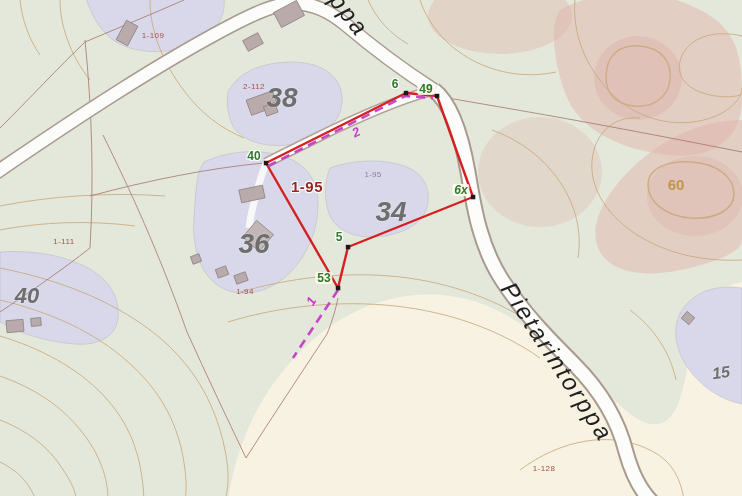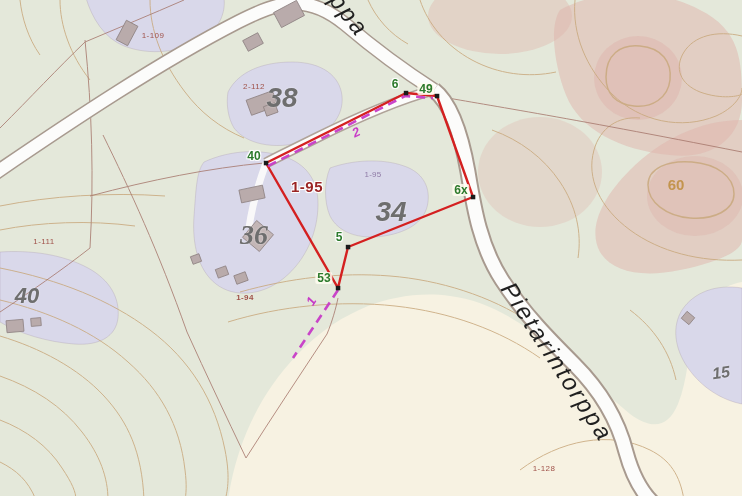--- a/index.html
+++ b/index.html
@@ -163,39 +163,39 @@
       <rect x="403.8" y="90.8" width="4.5" height="4.5"></rect>
       <rect x="434.8" y="93.8" width="4.5" height="4.5"></rect>
       <rect x="470.8" y="194.8" width="4.5" height="4.5"></rect>
       <rect x="345.8" y="244.8" width="4.5" height="4.5"></rect>
       <rect x="335.8" y="285.8" width="4.5" height="4.5"></rect>
     </g>
   </svg>
 
   <div class="lbl addr" style="left:153px;top:7px;margin-top:29px;">1-109</div>
   <div class="lbl addr" style="left:254px;top:87px;">2-112</div>
-  <div class="lbl addr" style="left:44px;top:242px;text-align:right;">1-111</div>
-  <div class="lbl addr" style="left:245px;top:298px;font-weight:bold;">1-94</div>
+  <div class="lbl addr" style="left:64px;top:242px;text-align:right;">1-111</div>
+  <div class="lbl addr" style="left:245px;top:292px;">1-94</div>
   <div class="lbl addr" style="left:544px;top:469px;">1-128</div>
   <div class="lbl psm" style="left:373px;top:175px;">1-95</div>
 
   <div class="lbl house" style="left:282px;top:98px;">38</div>
   <div class="lbl house" style="left:391px;top:212px;">34</div>
-  <div class="lbl house" style="left:254px;top:235px;font-family:Liberation Serif, serif;">36</div>
+  <div class="lbl house" style="left:254px;top:244px;">36</div>
   <div class="lbl house" style="left:27px;top:296px;font-size:22px;">40</div>
   <div class="lbl house" style="left:721px;top:373px;font-size:16px;transform:translate(-50%,-50%) rotate(-8deg);">15</div>
 
   <div class="lbl contour-lbl" style="left:676px;top:184px;">60</div>
 
   <div class="lbl pred halo" style="left:307px;top:186px;">1-95</div>
 
   <div class="lbl vertex halo" style="left:254px;top:156px;">40</div>
   <div class="lbl vertex halo" style="left:395px;top:84px;">6</div>
   <div class="lbl vertex boxed" style="left:426px;top:89px;">49</div>
-  <div class="lbl vertex boxed" style="left:461px;top:190px;">6x</div>
+  <div class="lbl vertex boxed" style="left:461px;top:190px;font-style:italic;">6x</div>
   <div class="lbl vertex halo" style="left:339px;top:237px;">5</div>
   <div class="lbl vertex boxed" style="left:324px;top:278px;">53</div>
 
   <div class="lbl guide" style="left:356px;top:132px;transform:translate(-50%,-50%) rotate(-26deg);">2</div>
   <div class="lbl guide" style="left:311px;top:301px;transform:translate(-50%,-50%) rotate(-58deg);">1</div>
 
   <div class="lbl roadlbl" style="left:557px;top:362px;transform:translate(-50%,-50%) rotate(57deg);">Pietarintorppa</div>
   <div class="lbl roadlbl" style="left:307px;top:-39px;transform:translate(-50%,-50%) rotate(52deg);">Pietarintorppa</div>
 
 </div>

